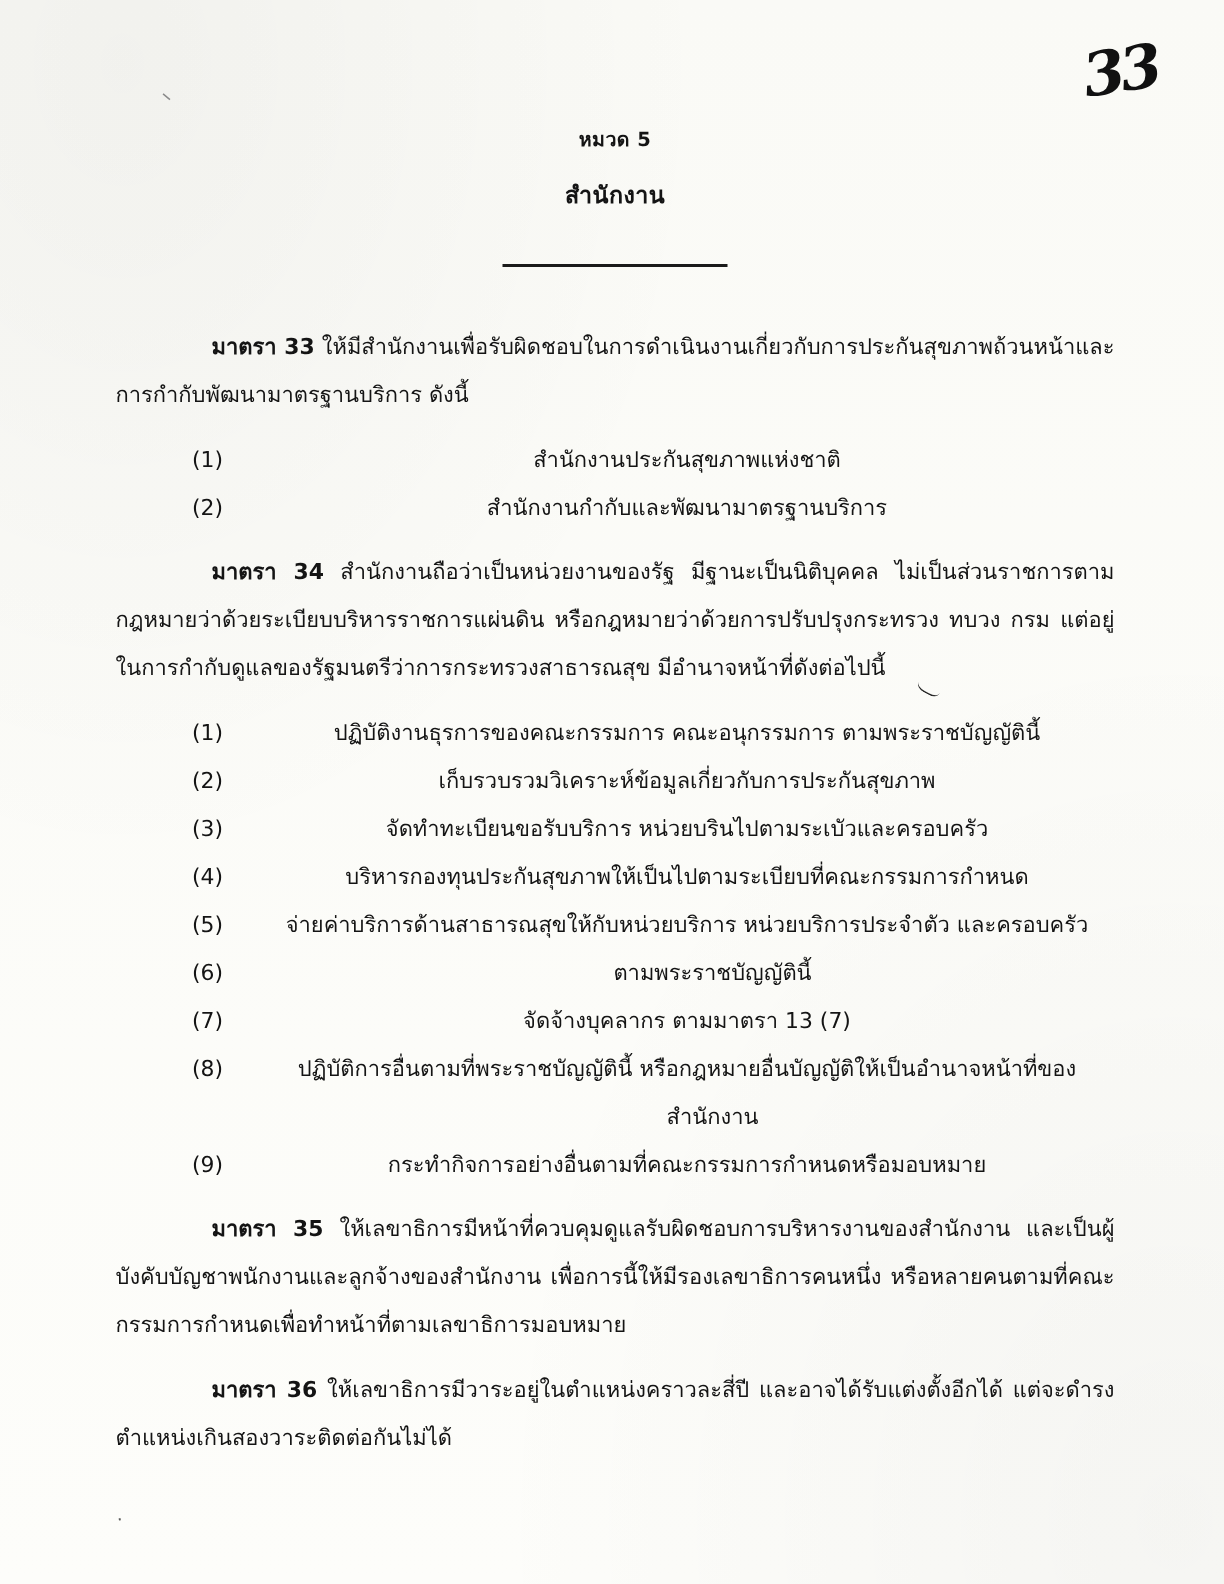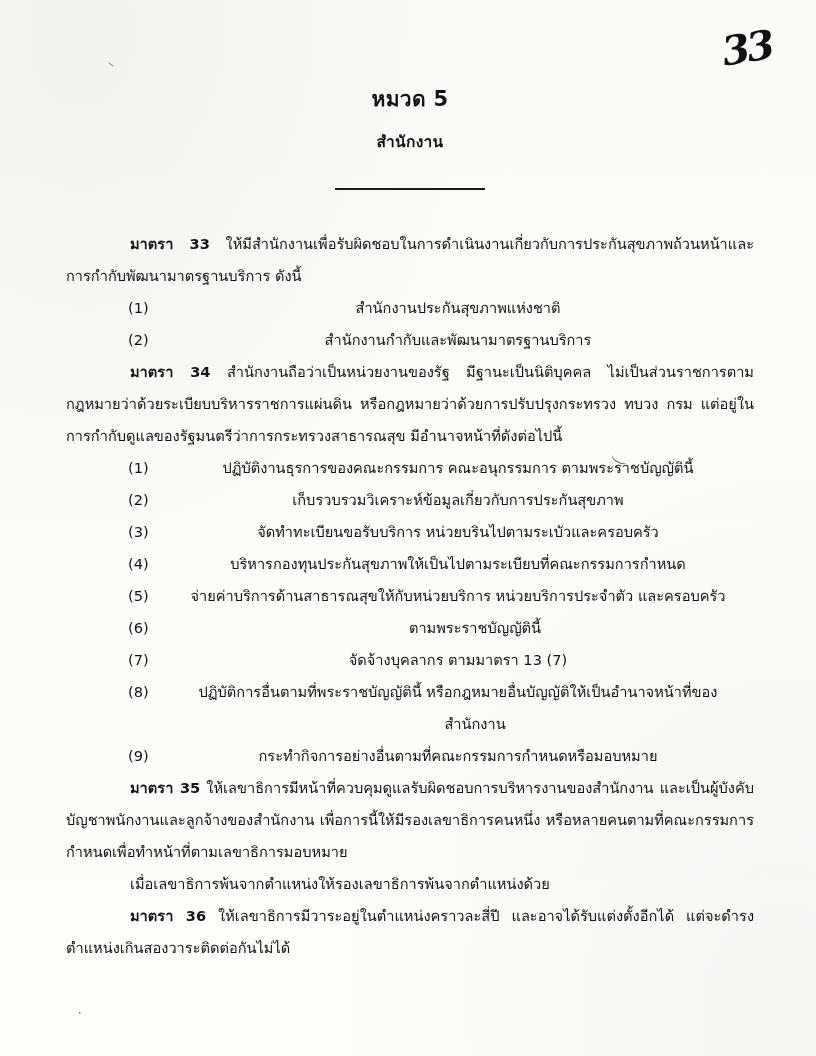--- a/index.html
+++ b/index.html
@@ -42,21 +42,21 @@
   }
 
   .content {
     position: relative;
     padding: 60px 62px 0 66px;
     z-index: 2;
   }
 
   .chapter-head {
     text-align: center;
-    font-size: 21px;
+    font-size: 13px;
     font-weight: 700;
     letter-spacing: 0.3px;
     margin-top: 22px;
   }
   .chapter-sub {
     text-align: center;
     font-size: 15.5px;
     font-weight: 700;
     margin-top: 14px;
     letter-spacing: 0.3px;
@@ -68,21 +68,21 @@
     margin: 34px auto 0 auto;
   }
 
   .body {
     margin-top: 38px;
     font-size: 14.6px;
     line-height: 32px;
   }
 
   p.para {
-    margin: 0;
+    margin: 11px;
     text-indent: 64px;
     text-align: justify;
     text-justify: inter-word;
   }
   .sec {
     font-weight: 700;
   }
 
   ol.items, ul.items {
     list-style: none;
@@ -217,21 +217,20 @@
         <li class="item">
           <span class="num">(9)</span>
           <span class="txt">กระทำกิจการอย่างอื่นตามที่คณะกรรมการกำหนดหรือมอบหมาย</span>
         </li>
       </ul>
 
       <p class="para">
         <span class="sec">มาตรา 35</span>
         <span>ให้เลขาธิการมีหน้าที่ควบคุมดูแลรับผิดชอบการบริหารงานของสำนักงาน  และเป็นผู้บังคับบัญชาพนักงานและลูกจ้างของสำนักงาน    เพื่อการนี้ให้มีรองเลขาธิการคนหนึ่ง  หรือหลายคนตามที่คณะกรรมการกำหนดเพื่อทำหน้าที่ตามเลขาธิการมอบหมาย</span>
       </p>
-      <p class="para">เมื่อเลขาธิการพ้นจากตำแหน่งให้รองเลขาธิการพ้นจากตำแหน่งด้วย</p>
 
       <p class="para">
         <span class="sec">มาตรา 36</span>
         <span>ให้เลขาธิการมีวาระอยู่ในตำแหน่งคราวละสี่ปี  และอาจได้รับแต่งตั้งอีกได้  แต่จะดำรงตำแหน่งเกินสองวาระติดต่อกันไม่ได้</span>
       </p>
 
     </div>
   </div>
 </div>
 

